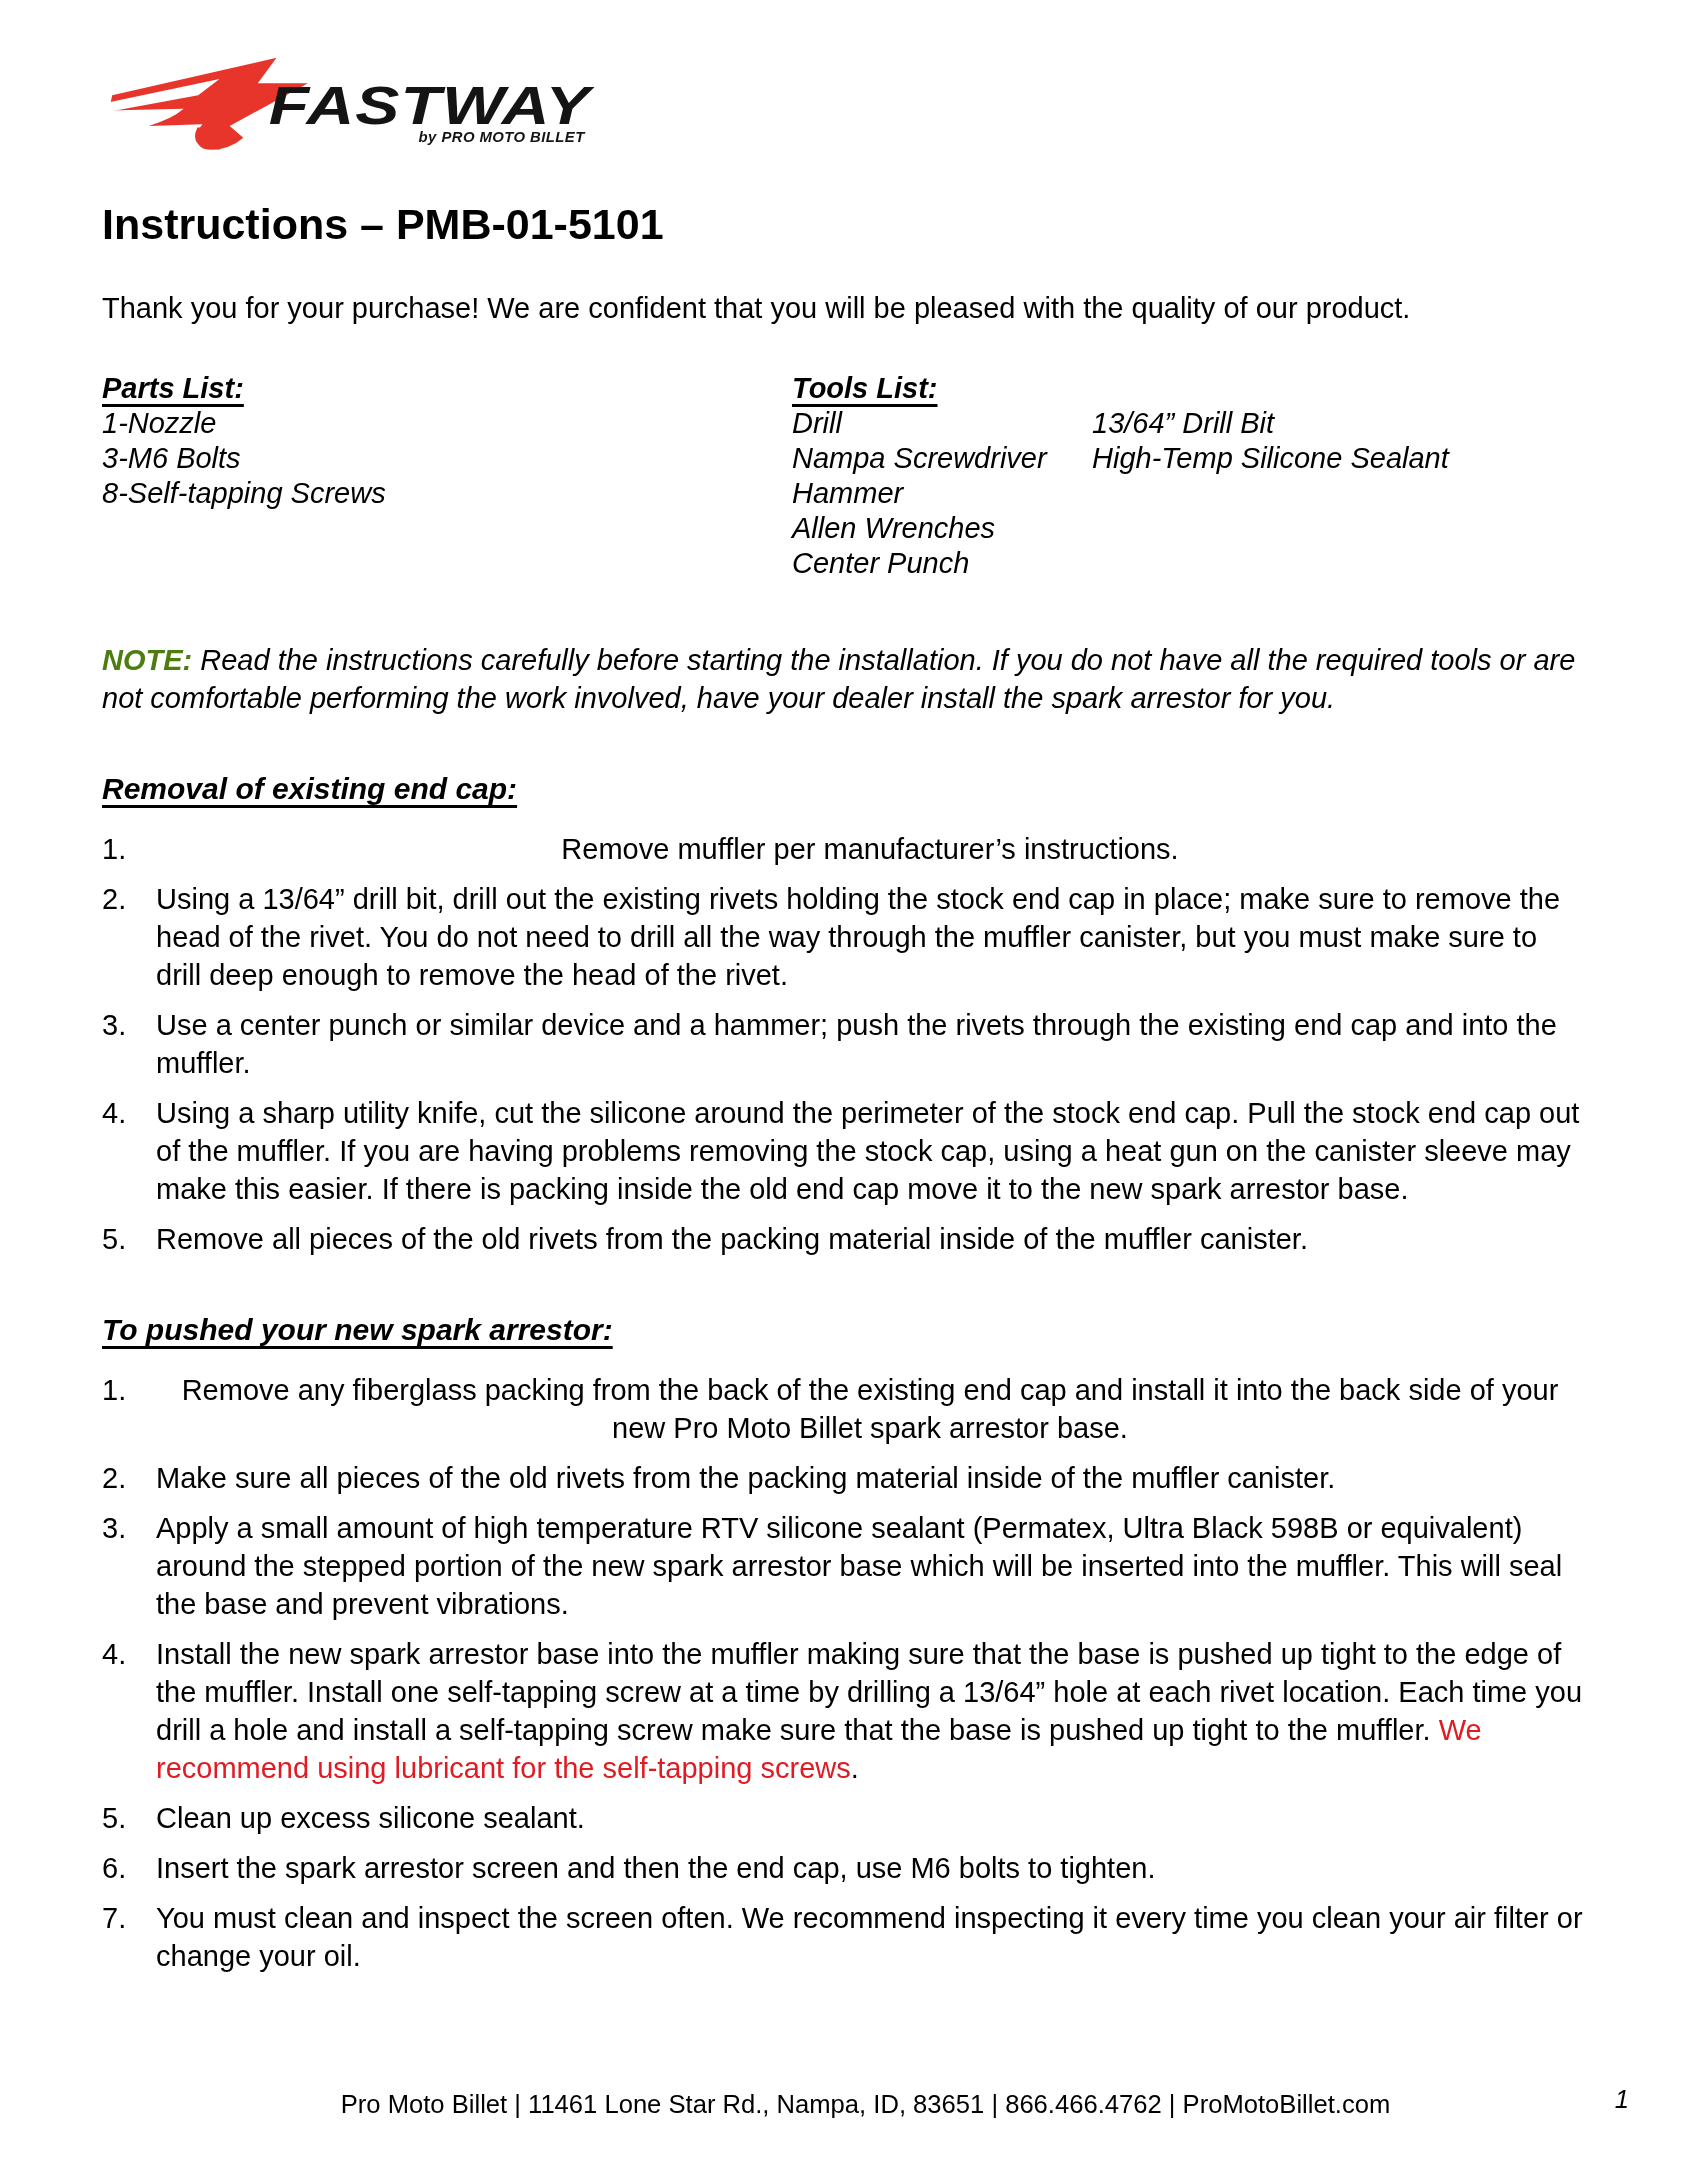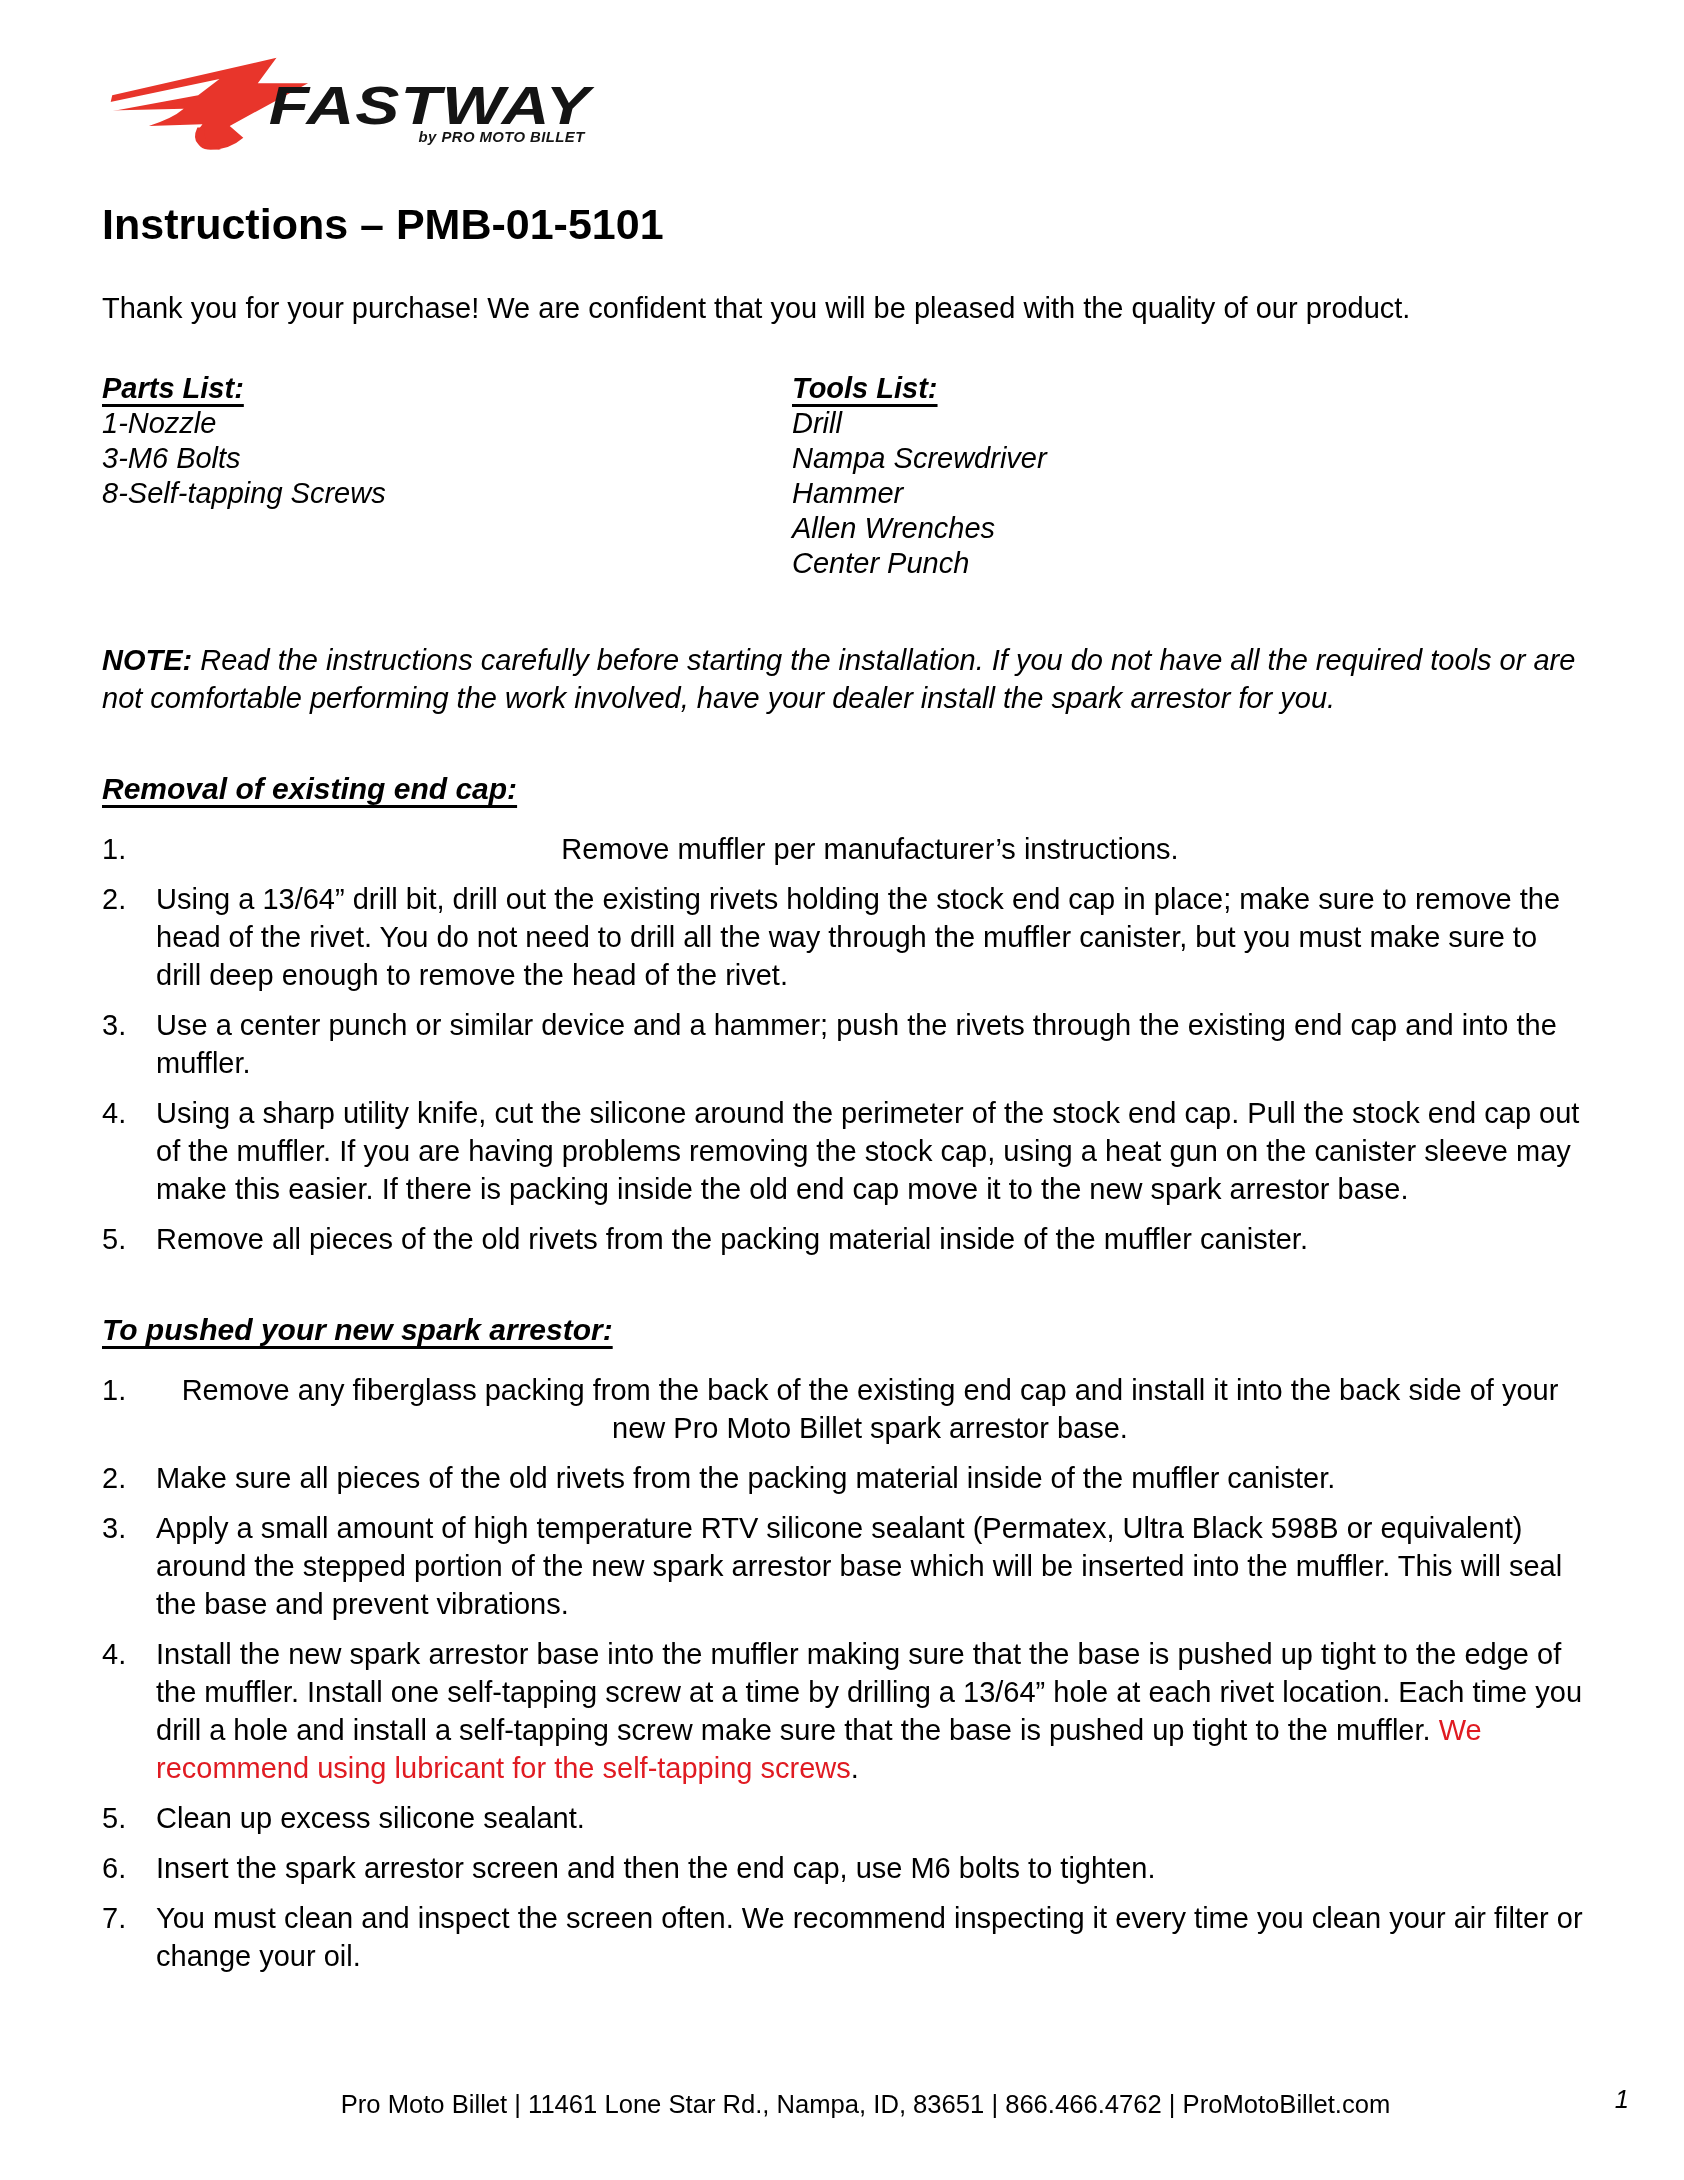--- a/index.html
+++ b/index.html
@@ -23,21 +23,21 @@
   .col-extra{flex:1;}
   .list-heading{
     font-weight:bold;text-decoration:underline;
     text-decoration-thickness:2.6px;text-underline-offset:6px;
     display:inline-block;
   }
   .row-spacer{height:35px;}
 
   
   .note{margin:60px 0 0 0;font-size:29px;line-height:38px;font-style:italic;}
-  .note-label{color:#000000;font-weight:bold;}
+  .note-label{color:#4d7c0f;font-weight:bold;}
 
   
   .section-heading{
     margin:53px 0 0 0;font-size:30px;line-height:38px;
     font-weight:bold;font-style:italic;
     text-decoration:underline;text-decoration-thickness:2.6px;text-underline-offset:6px;
     display:table;
   }
 
   
@@ -84,20 +84,25 @@
         <div>8-Self-tapping Screws</div>
       </div>
       <div class="col-tools">
         <div><span class="list-heading">Tools List:</span></div>
         <div>Drill</div>
         <div>Nampa Screwdriver</div>
         <div>Hammer</div>
         <div>Allen Wrenches</div>
         <div>Center Punch</div>
       </div>
+      <div class="col-extra">
+        <div class="row-spacer"></div>
+        <div>13/64” Drill Bit</div>
+        <div>High-Temp Silicone Sealant</div>
+      </div>
     </div>
 
     <p class="note"><span class="note-label">NOTE:</span><span> Read the instructions carefully before starting the installation. If you do not have all the required tools or are not comfortable performing the work involved, have your dealer install the spark arrestor for you.</span></p>
 
     <h2 class="section-heading">Removal of existing end cap:</h2>
     <ol class="steps">
       <li><span>Remove muffler per manufacturer’s instructions.</span></li>
       <li><span>Using a 13/64” drill bit, drill out the existing rivets holding the stock end cap in place; make sure to remove the head of the rivet. You do not need to drill all the way through the muffler canister, but you must make sure to drill deep enough to remove the head of the rivet.</span></li>
       <li><span>Use a center punch or similar device and a hammer; push the rivets through the existing end cap and into the muffler.</span></li>
       <li><span>Using a sharp utility knife, cut the silicone around the perimeter of the stock end cap. Pull the stock end cap out of the muffler. If you are having problems removing the stock cap, using a heat gun on the canister sleeve may make this easier. If there is packing inside the old end cap move it to the new spark arrestor base.</span></li>

